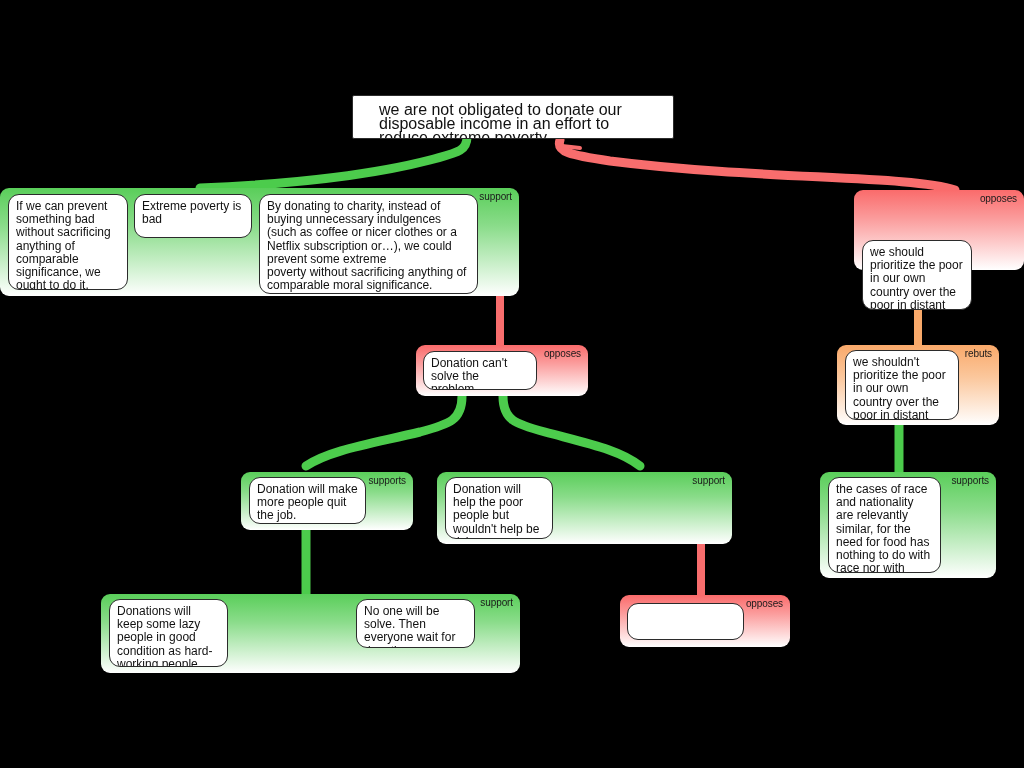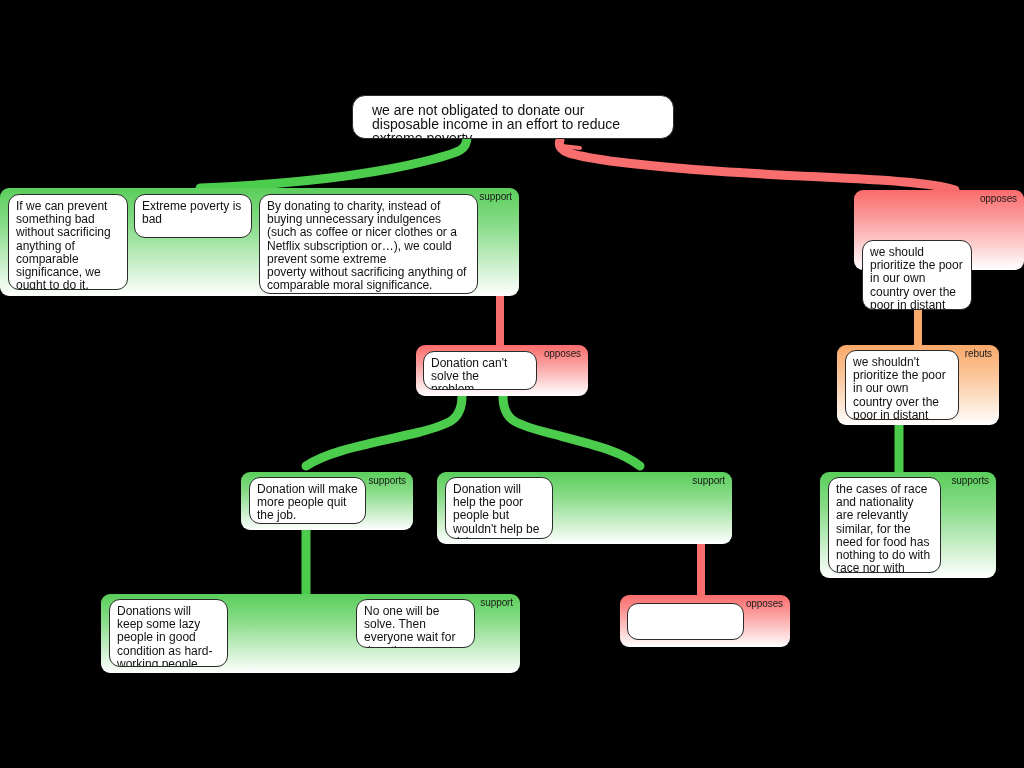--- a/index.html
+++ b/index.html
@@ -14,21 +14,21 @@
   .panel.oppose{background:linear-gradient(to bottom,#fa6b6b 0%,#fb9b9b 35%,#ffffff 100%);}
   .panel.rebut{background:linear-gradient(to bottom,#f9a96a 0%,#fbc79c 40%,#ffffff 100%);}
 
   .panel-label{position:absolute;top:3px;right:7px;font-size:10px;color:#1a1a1a;
                letter-spacing:-0.1px;white-space:nowrap;}
 
   
   .claim{position:absolute;background:#fff;border:1.4px solid #2b2b2b;border-radius:11px;
          box-sizing:border-box;padding:5px 7px 4px 7px;font-size:12px;line-height:13.2px;
          color:#111;overflow:hidden;}
-  .claim.root{border-radius:13px;font-size:14px;line-height:14px;padding:7px 19px;}
+  .claim.root{border-radius:2px;font-size:16px;line-height:14px;padding:7px 26px;}
   .claim.empty{padding:0;}
 </style>
 </head>
 <body>
 
 <div id="stage">
 
   <svg class="links" viewBox="0 0 1024 768">
 
     <path d="M467,137 C467,152 455,153 430,160 C380,173 300,184 200,188" fill="none" stroke="#4ccc4c" stroke-width="9" stroke-linecap="round"></path>

